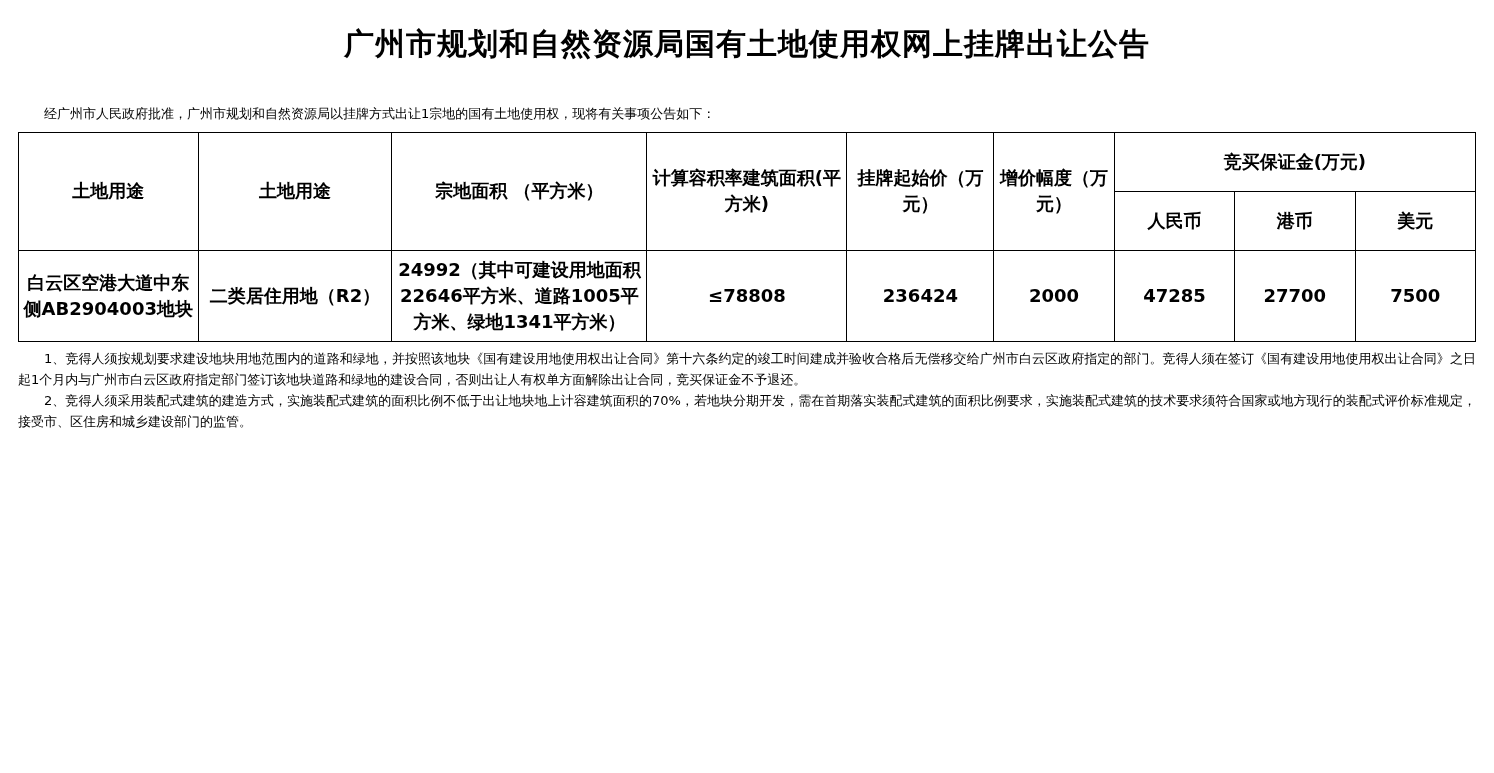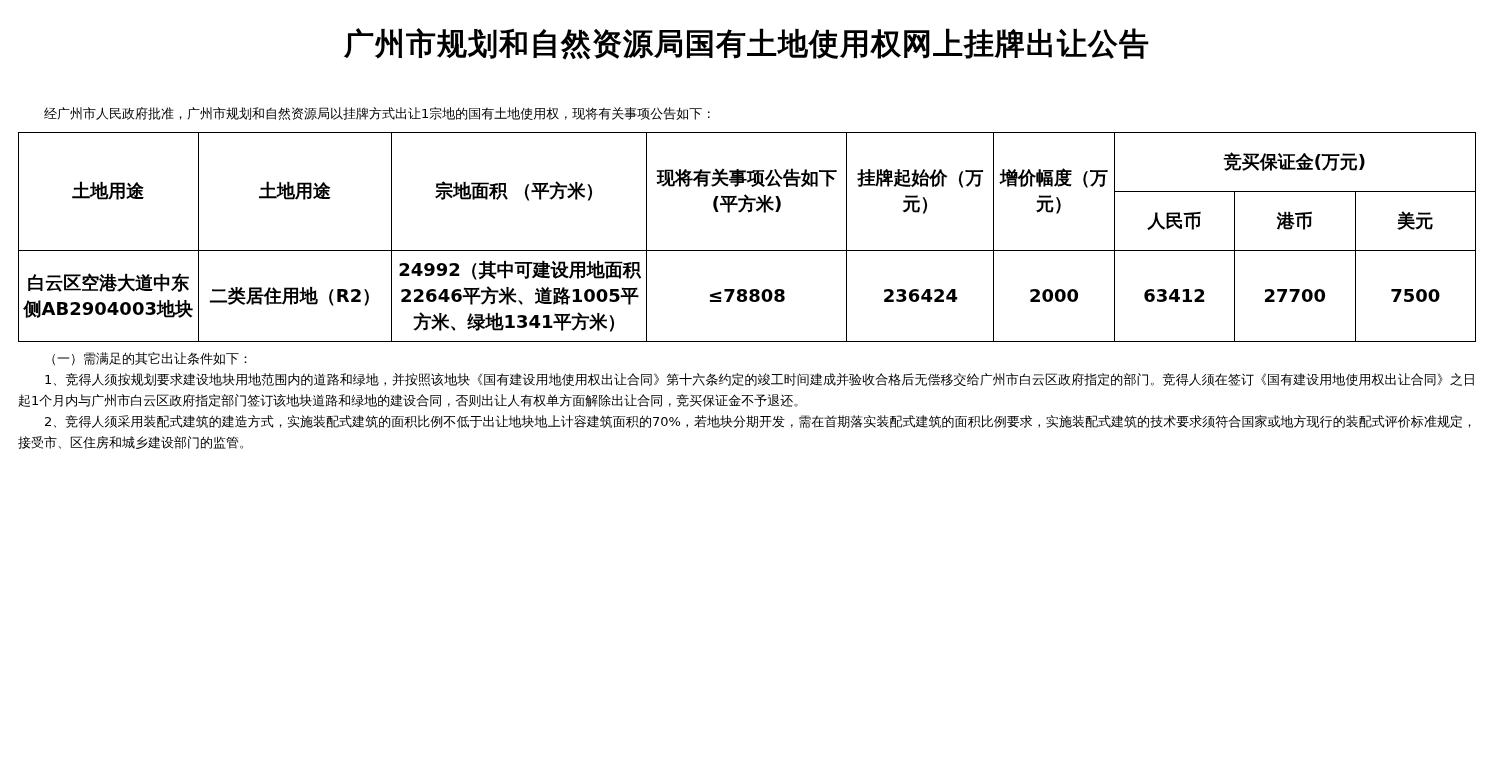--- a/index.html
+++ b/index.html
@@ -115,45 +115,44 @@
         <col class="col-f">
         <col class="col-g">
         <col class="col-h">
         <col class="col-i">
     </colgroup>
     <thead>
       <tr>
         <th rowspan="2">土地用途</th>
         <th rowspan="2">土地用途</th>
         <th rowspan="2">宗地面积 （平方米）</th>
-        <th rowspan="2">现将有关事项公告如下(平方米)</th>
+        <th rowspan="2">计算容积率建筑面积(平方米)</th>
         <th rowspan="2">挂牌起始价（万元）</th>
         <th rowspan="2">增价幅度（万元）</th>
         <th colspan="3">竞买保证金(万元)</th>
       </tr>
       <tr>
         <th>人民币</th>
         <th>港币</th>
         <th>美元</th>
       </tr>
     </thead>
     <tbody>
       <tr>
         <td class="value">白云区空港大道中东侧AB2904003地块</td>
         <td class="value">二类居住用地（R2）</td>
         <td class="value">24992（其中可建设用地面积22646平方米、道路1005平方米、绿地1341平方米）</td>
         <td class="value">≤78808</td>
         <td class="value">236424</td>
         <td class="value">2000</td>
-        <td class="value">63412</td>
+        <td class="value">47285</td>
         <td class="value">27700</td>
         <td class="value">7500</td>
       </tr>
     </tbody>
   </table>
 
   <div class="body-block">
-    <p class="para indent">（一）需满足的其它出让条件如下：</p>
     <p class="para indent">1、竞得人须按规划要求建设地块用地范围内的道路和绿地，并按照该地块《国有建设用地使用权出让合同》第十六条约定的竣工时间建成并验收合格后无偿移交给广州市白云区政府指定的部门。竞得人须在签订《国有建设用地使用权出让合同》之日起1个月内与广州市白云区政府指定部门签订该地块道路和绿地的建设合同，否则出让人有权单方面解除出让合同，竞买保证金不予退还。</p>
     <p class="para indent">2、竞得人须采用装配式建筑的建造方式，实施装配式建筑的面积比例不低于出让地块地上计容建筑面积的70%，若地块分期开发，需在首期落实装配式建筑的面积比例要求，实施装配式建筑的技术要求须符合国家或地方现行的装配式评价标准规定，接受市、区住房和城乡建设部门的监管。</p>
   </div>
 
 </div>
 
 </body></html>

